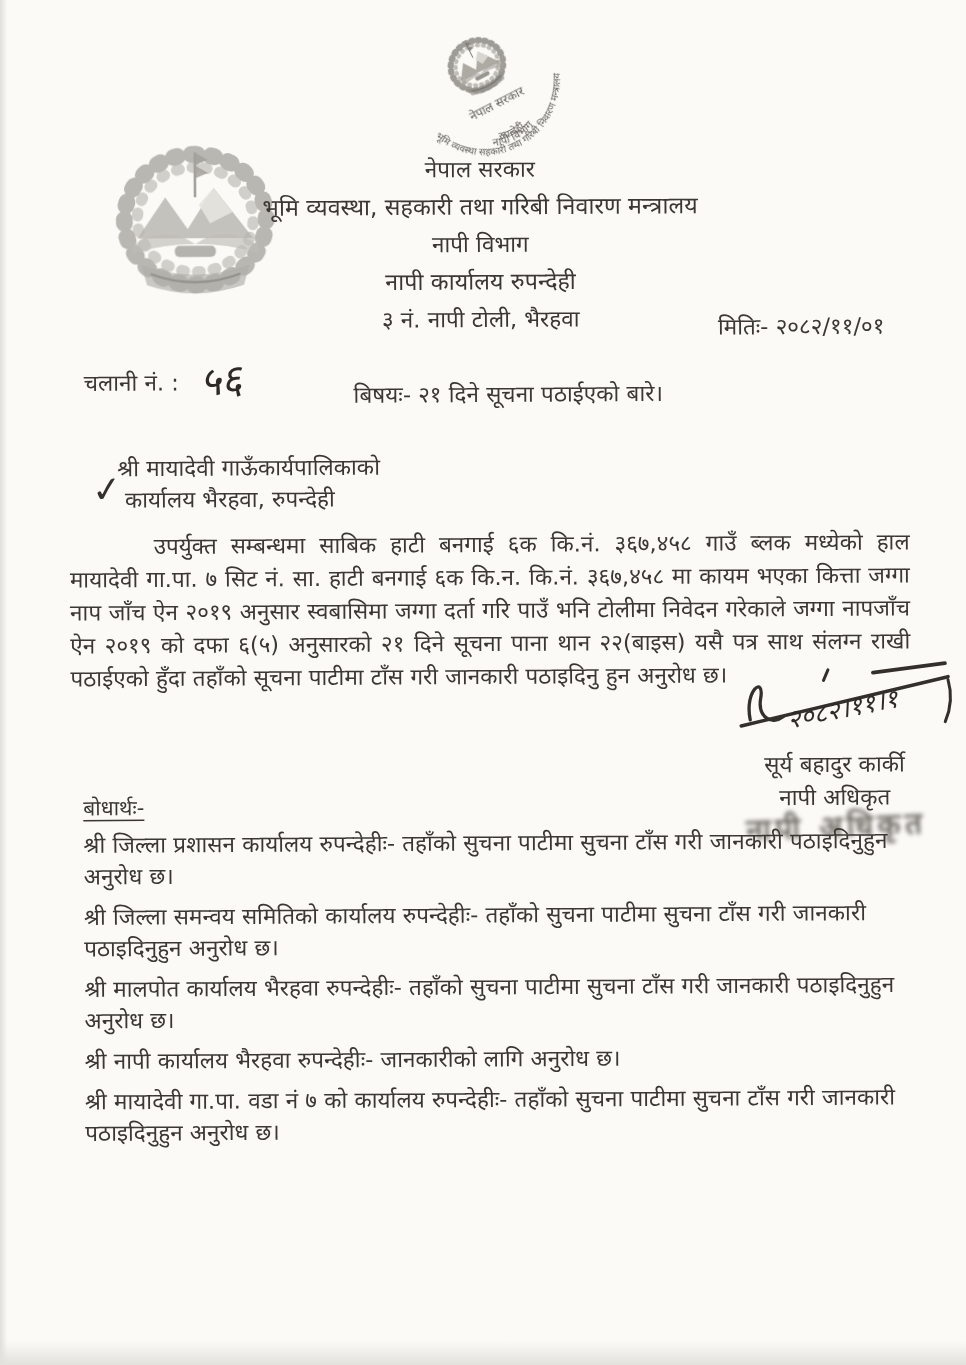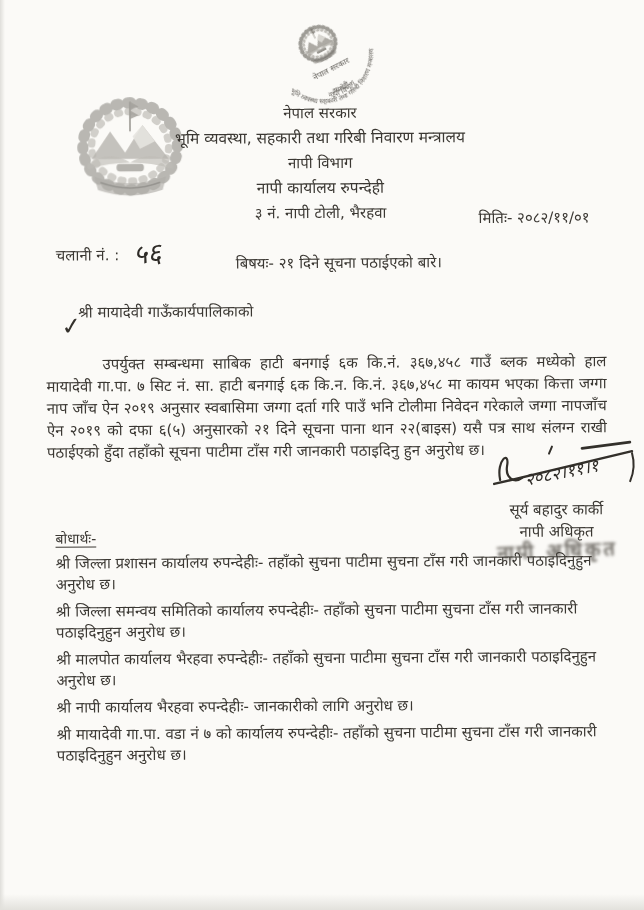--- a/index.html
+++ b/index.html
@@ -120,20 +120,21 @@
     </div>
     <div class="abs meta date-line">
       <span>मितिः-</span>
       <span>२०८२/११/०१</span>
     </div>
 
     <div class="abs subject">बिषयः- २१ दिने सूचना पठाईएको बारे।</div>
 
     <div class="abs tick">✓</div>
     <div class="abs addr1">श्री मायादेवी गाऊँकार्यपालिकाको</div>
+    <div class="abs addr2">कार्यालय भैरहवा, रुपन्देही</div>
 
     <div class="abs body-par">उपर्युक्त सम्बन्धमा साबिक हाटी बनगाई ६क कि.नं. ३६७,४५८ गाउँ ब्लक मध्येको हाल मायादेवी गा.पा. ७ सिट नं. सा. हाटी बनगाई ६क कि.न. कि.नं. ३६७,४५८ मा कायम भएका कित्ता जग्गा नाप जाँच ऐन २०१९ अनुसार स्वबासिमा जग्गा दर्ता गरि पाउँ भनि टोलीमा निवेदन गरेकाले जग्गा नापजाँच ऐन २०१९ को दफा ६(५) अनुसारको २१ दिने सूचना पाना थान २२(बाइस) यसै पत्र साथ संलग्न राखी पठाईएको हुँदा तहाँको सूचना पाटीमा टाँस गरी जानकारी पठाइदिनु हुन अनुरोध छ।</div>
 
     <svg class="abs sig-scribble" viewBox="0 0 154 60">
       <path d="M14,40 C10,20 24,10 21,26 C19,38 28,44 36,38" fill="none" stroke="#33302b" stroke-width="2.2" stroke-linecap="round"></path>
       <path d="M8,44 L146,12" fill="none" stroke="#33302b" stroke-width="2.4" stroke-linecap="round"></path>
       <path d="M63,14 l3,-7" fill="none" stroke="#33302b" stroke-width="2" stroke-linecap="round"></path>
       <path d="M96,9 L144,3" fill="none" stroke="#33302b" stroke-width="2.6" stroke-linecap="round"></path>
       <path d="M146,14 q4,14 -2,28" fill="none" stroke="#33302b" stroke-width="2" stroke-linecap="round"></path>
       <text x="40" y="46" transform="rotate(-11 40 46)" font-size="17" font-style="italic" fill="#2f2c28">२०८२।११।१</text>

